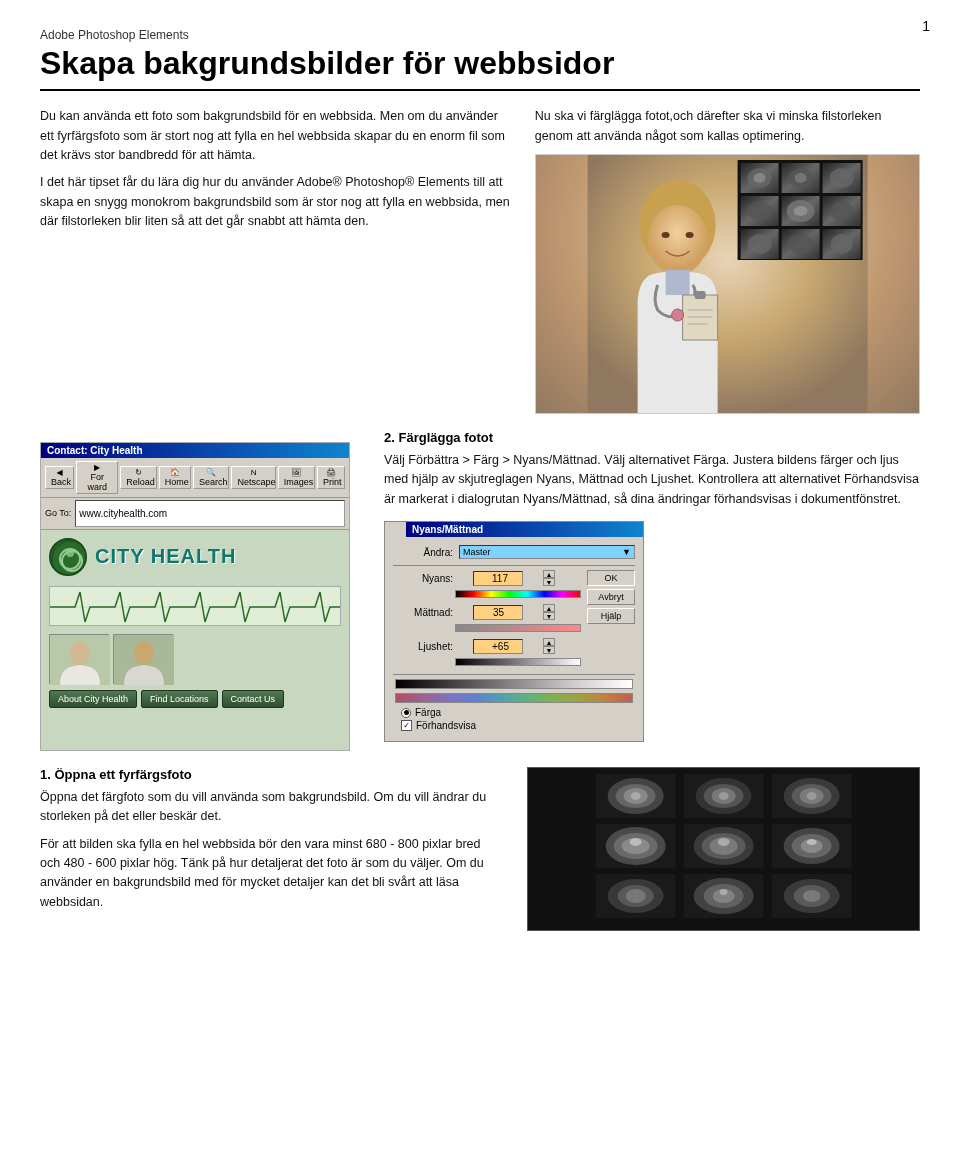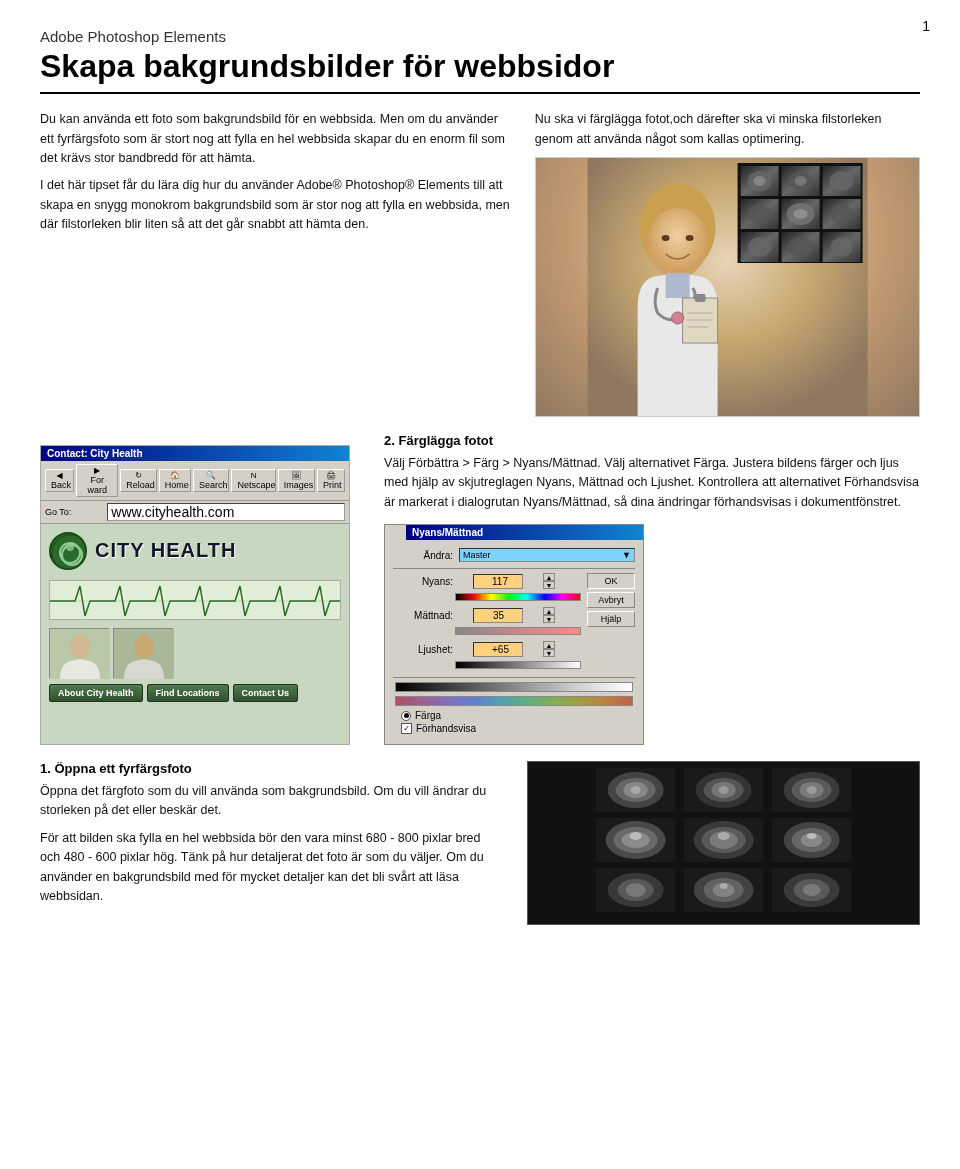--- a/index.html
+++ b/index.html
@@ -17,21 +17,21 @@
       position: relative;
     }
     .page-number {
       position: absolute;
       top: 18px;
       right: 30px;
       font-size: 14px;
       font-family: Arial, sans-serif;
     }
     .app-name {
-      font-size: 15px;
+      font-size: 12px;
       font-family: Arial, sans-serif;
       color: #333;
       margin-bottom: 4px;
     }
     .main-title {
       font-size: 32px;
       font-weight: bold;
       font-family: Arial, sans-serif;
       color: #000;
       line-height: 1.1;
@@ -107,23 +107,22 @@
       border-bottom: 1px solid #999;
       font-size: 10px;
     }
     .address-label {
       font-size: 9px;
     }
     .address-input {
       flex: 1;
       background: white;
       border: 1px inset #999;
-      padding: 0 3px;
-      font-size: 14px;
-      margin-left: 32px;
+      padding: 7px 3px;
+      font-size: 10px;
     }
     .browser-content {
       background: #c8d8c0;
       min-height: 220px;
       padding: 8px;
       position: relative;
     }
     .city-health-header {
       display: flex;
       align-items: center;
@@ -143,21 +142,21 @@
       content: '';
       position: absolute;
       top: 10px; left: 10px;
       width: 18px; height: 18px;
       border-radius: 50%;
       border: 2px solid #90cc90;
     }
     .city-health-title {
       font-size: 20px;
       font-weight: bold;
-      color: #0f172a;
+      color: #0f766e;
       letter-spacing: 1px;
       text-shadow: 1px 1px 0 #fff;
     }
     .browser-ecg-area {
       background: #e8f0e0;
       height: 40px;
       margin-bottom: 8px;
       border: 1px solid #aaa;
       position: relative;
       overflow: hidden;
@@ -178,21 +177,20 @@
       gap: 4px;
     }
     .web-button {
       background: linear-gradient(to bottom, #507850, #305030);
       color: white;
       border: 1px solid #203520;
       padding: 3px 8px;
       font-size: 9px;
       cursor: pointer;
       border-radius: 2px;
-      font-weight: bold;
     }
     
     .doctor-photo {
       width: 100%;
       height: 260px;
       background: linear-gradient(135deg, #c8a878 0%, #d4b48a 30%, #e8d0b0 50%, #a09080 70%, #c0b0a0 100%);
       position: relative;
       overflow: hidden;
       border: 1px solid #ccc;
     }

